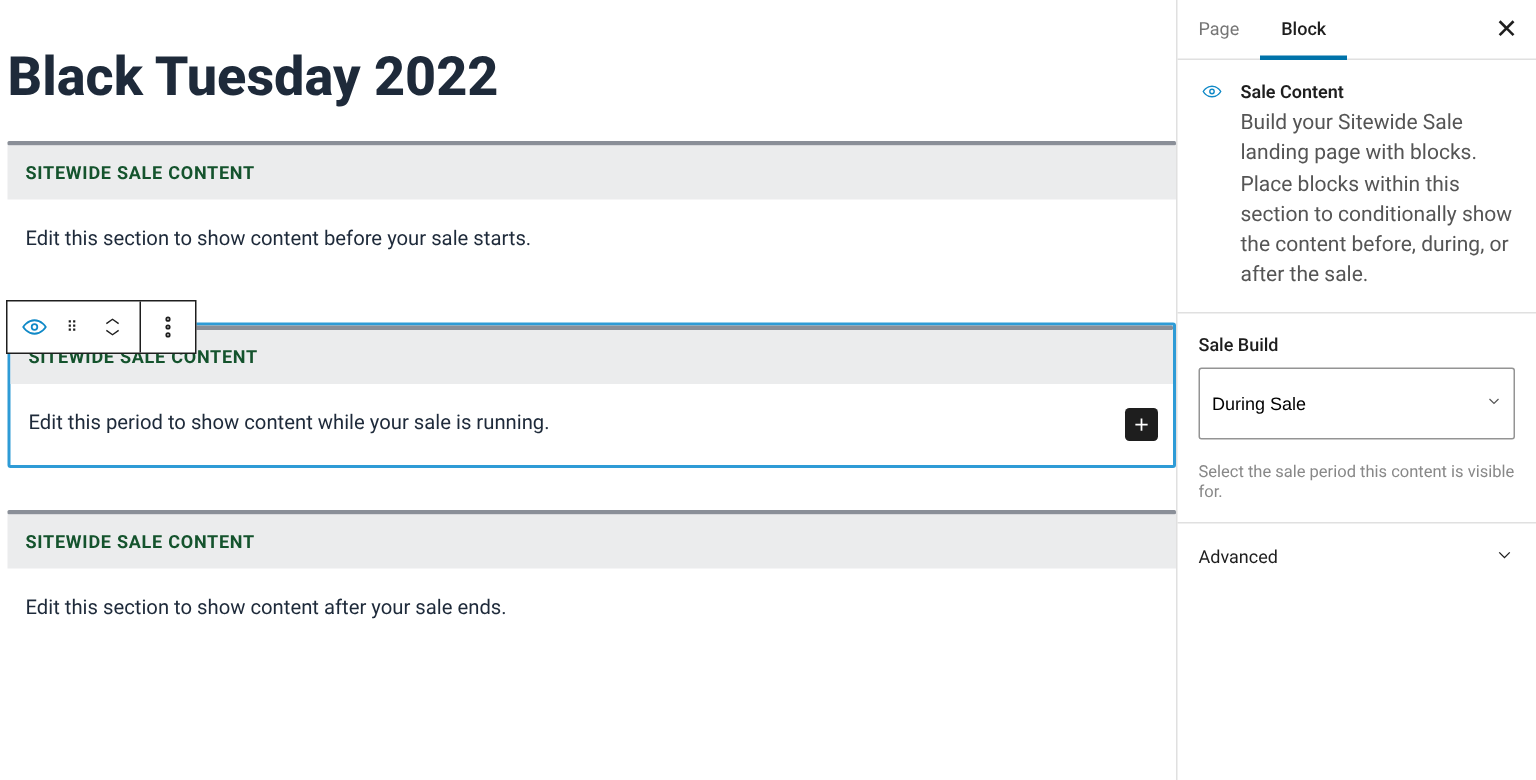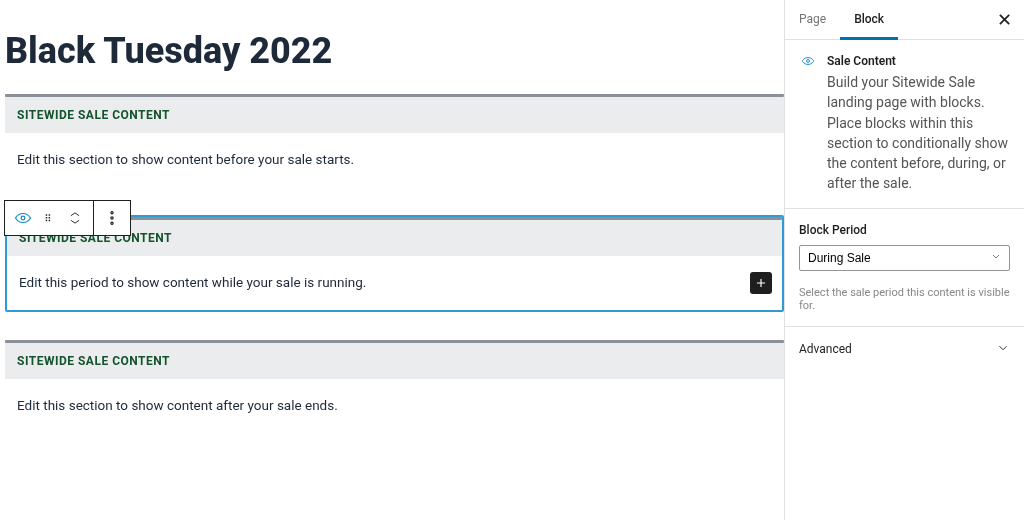--- a/index.html
+++ b/index.html
@@ -142,21 +142,21 @@
   .panel-section { padding: 14px 14px; border-bottom: 1px solid #e0e0e0; }
   .bt-row { display:flex; gap:10px; }
   .bt-icon { flex:0 0 18px; }
   .bt-icon svg { stroke:#1089c7; stroke-width:1.6; fill:none; width:18px; height:14px; }
   .bt-title { font-weight: 600; font-size: 12px; margin-bottom: 4px; }
   .bt-desc { font-size: 14px; color:#555; line-height:1.45; }
 
   .field-label { font-weight: 500; font-size: 12px; margin-bottom: 8px; }
   .select {
     width: 100%;
-    height: 26px;
+    height: 48px;
     border: 1px solid #949494;
     border-radius: 2px;
     padding: 0 28px 0 8px;
     font-size: 12px;
     background: #fff;
     appearance: none;
     cursor: pointer;
   }
   .select-wrap { position:relative; }
   .select-caret { position:absolute; right:8px; top:50%; transform:translateY(-50%); pointer-events:none; }
@@ -263,21 +263,21 @@
           </svg>
       </div>
       <div>
         <div class="bt-title">Sale Content</div>
         <div class="bt-desc">Build your Sitewide Sale landing page with blocks. Place blocks within this section to conditionally show the content before, during, or after the sale.</div>
       </div>
     </div>
   </div>
 
   <div class="panel-section">
-    <div class="field-label">Block Period</div>
+    <div class="field-label">Sale Build</div>
     <div class="select-wrap">
       <select class="select">
         <option>During Sale</option>
       </select>
       <span class="select-caret">
         <svg viewBox="0 0 24 24">
             <path d="M6 9l6 6 6-6"></path>
           </svg>
       </span>
     </div>

